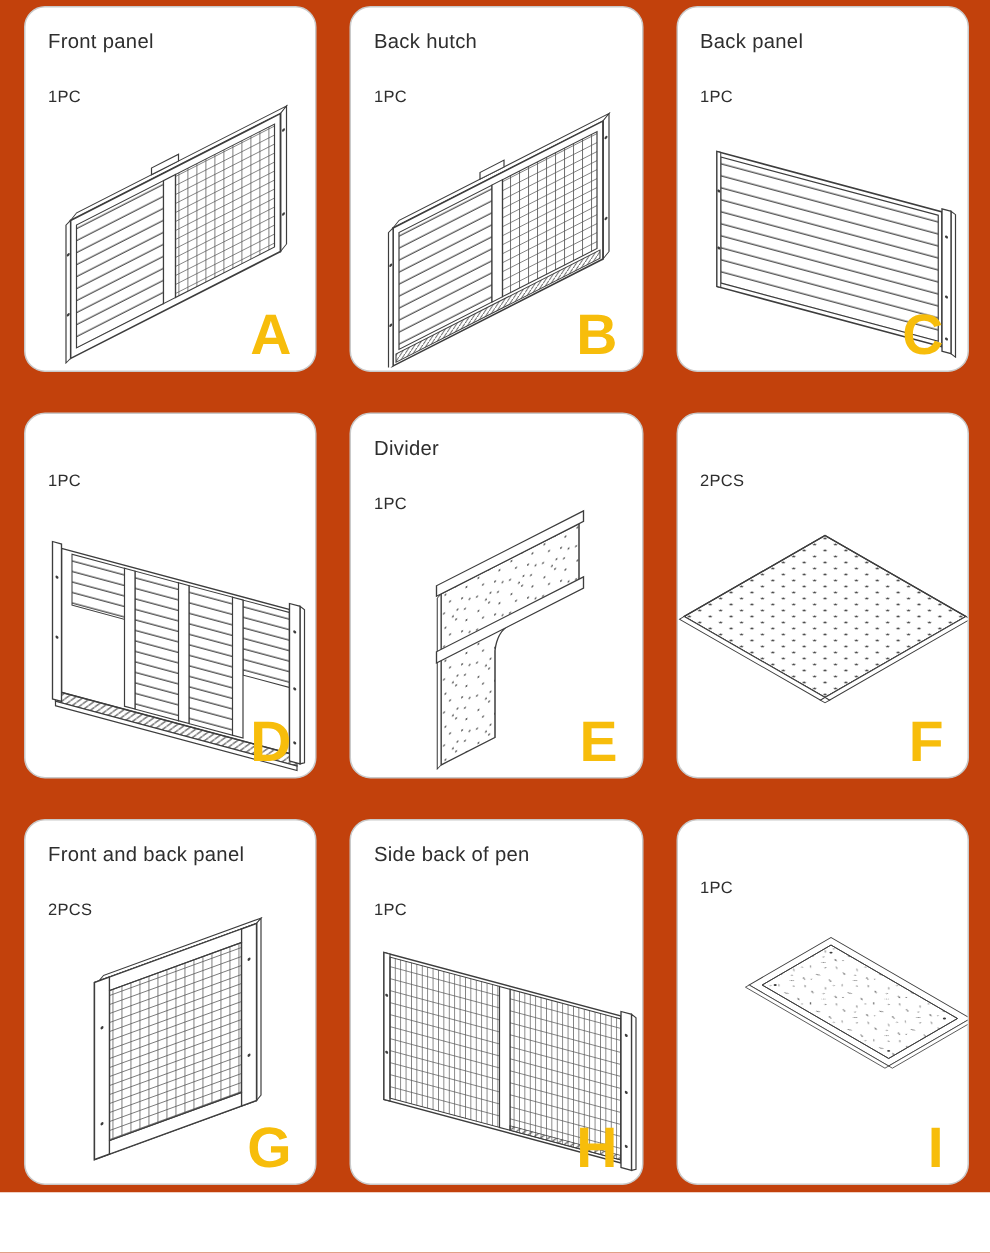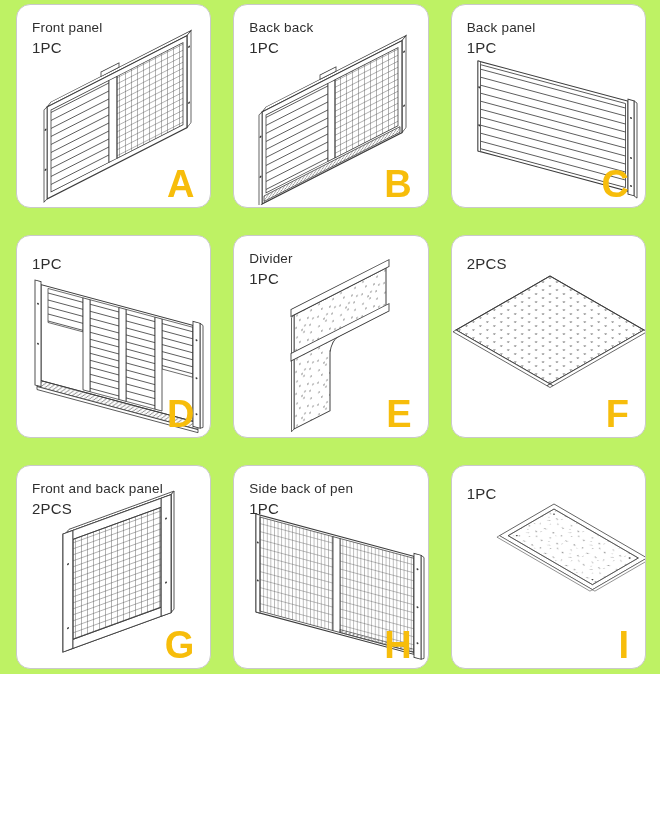--- a/index.html
+++ b/index.html
@@ -1,39 +1,39 @@
 <!DOCTYPE html>
 <html><head>
 <meta charset="utf-8">
 <style>
   html,body{margin:0;padding:0;background:#fff;}
   .page{
-    width:660px;height:674px;box-sizing:border-box;
+    width:660px;height:795px;box-sizing:border-box;
     padding:4px 14px 5px 16px;
     display:grid;
     grid-template-columns:repeat(3,1fr);
     grid-template-rows:repeat(3,1fr);
     column-gap:22px;row-gap:27px;
-    background:#bef264;
+    background:#c2410c;
     font-family:"Liberation Sans", sans-serif;
   }
   .card{
     position:relative;
     background:#fff;
     border:1.5px solid #c9c9c9;
     border-radius:14px;
     padding:15px 14px 8px 15px;
     box-sizing:border-box;
     overflow:hidden;
   }
   .title{
     font-size:13.5px;color:#2e2e2e;letter-spacing:.2px;
   }
   .qty{
-    font-size:15px;color:#2e2e2e;margin-top:4px;letter-spacing:.2px;
+    font-size:11px;color:#2e2e2e;margin-top:24px;letter-spacing:.2px;
   }
   .drawing{
     position:absolute;left:0;bottom:2px;width:196px;height:186px;display:block;
   }
   .letter{
     position:absolute;right:16px;bottom:4px;
     font-size:38px;font-weight:700;color:#F7BD0B;line-height:1;
     font-family:"Liberation Sans", sans-serif;
   }
 </style>
@@ -100,21 +100,21 @@
         <circle cx="-1.5" cy="22" r="1" fill="#3d3d3d" stroke="none"></circle>
         <circle cx="-1.5" cy="62" r="1" fill="#3d3d3d" stroke="none"></circle>
         <circle cx="142" cy="12" r="1" fill="#3d3d3d" stroke="none"></circle>
         <circle cx="142" cy="68" r="1" fill="#3d3d3d" stroke="none"></circle>
       </g>
     </svg>
     <div class="letter">A</div>
   </div>
 
   <div class="card">
-    <div class="title">Back back</div>
+    <div class="title">Back hutch</div>
     <div class="qty">1PC</div>
     <svg class="drawing" viewBox="0 0 196 186">
       <g transform="translate(28,93) skewY(-27)" stroke="#3d3d3d" fill="none">
         <polygon points="0,0 4,-3 144,-3 140,0" fill="#fff" stroke-width="0.8"></polygon>
         <polygon points="140,0 144,-3 144,89 140,92" fill="#fff" stroke-width="0.8"></polygon>
         <rect x="0" y="0" width="140" height="92" fill="#fff" stroke-width="1.2"></rect>
         <polygon points="0,0 -3,1.5 -3,93.5 0,92" fill="#fff" stroke-width="0.8"></polygon>
         <rect x="58" y="-7.5" width="16" height="4.5" fill="#fff" stroke-width="0.8"></rect>
         <rect x="4" y="5" width="62" height="78" fill="url(#pSlats)" stroke-width="0.8"></rect>
         <rect x="66" y="5" width="7" height="78" fill="#fff" stroke-width="0.8"></rect>

